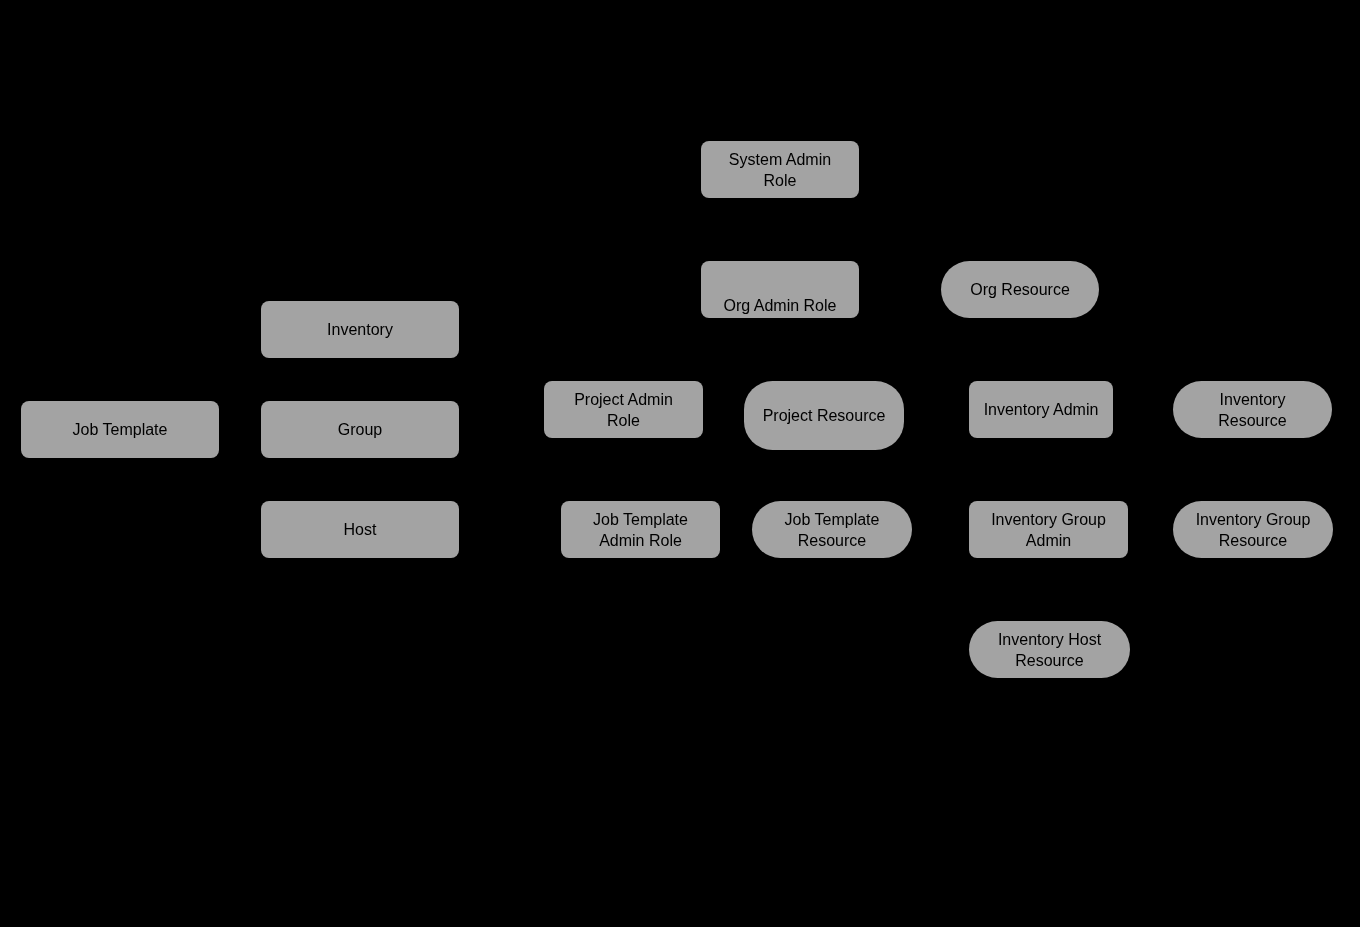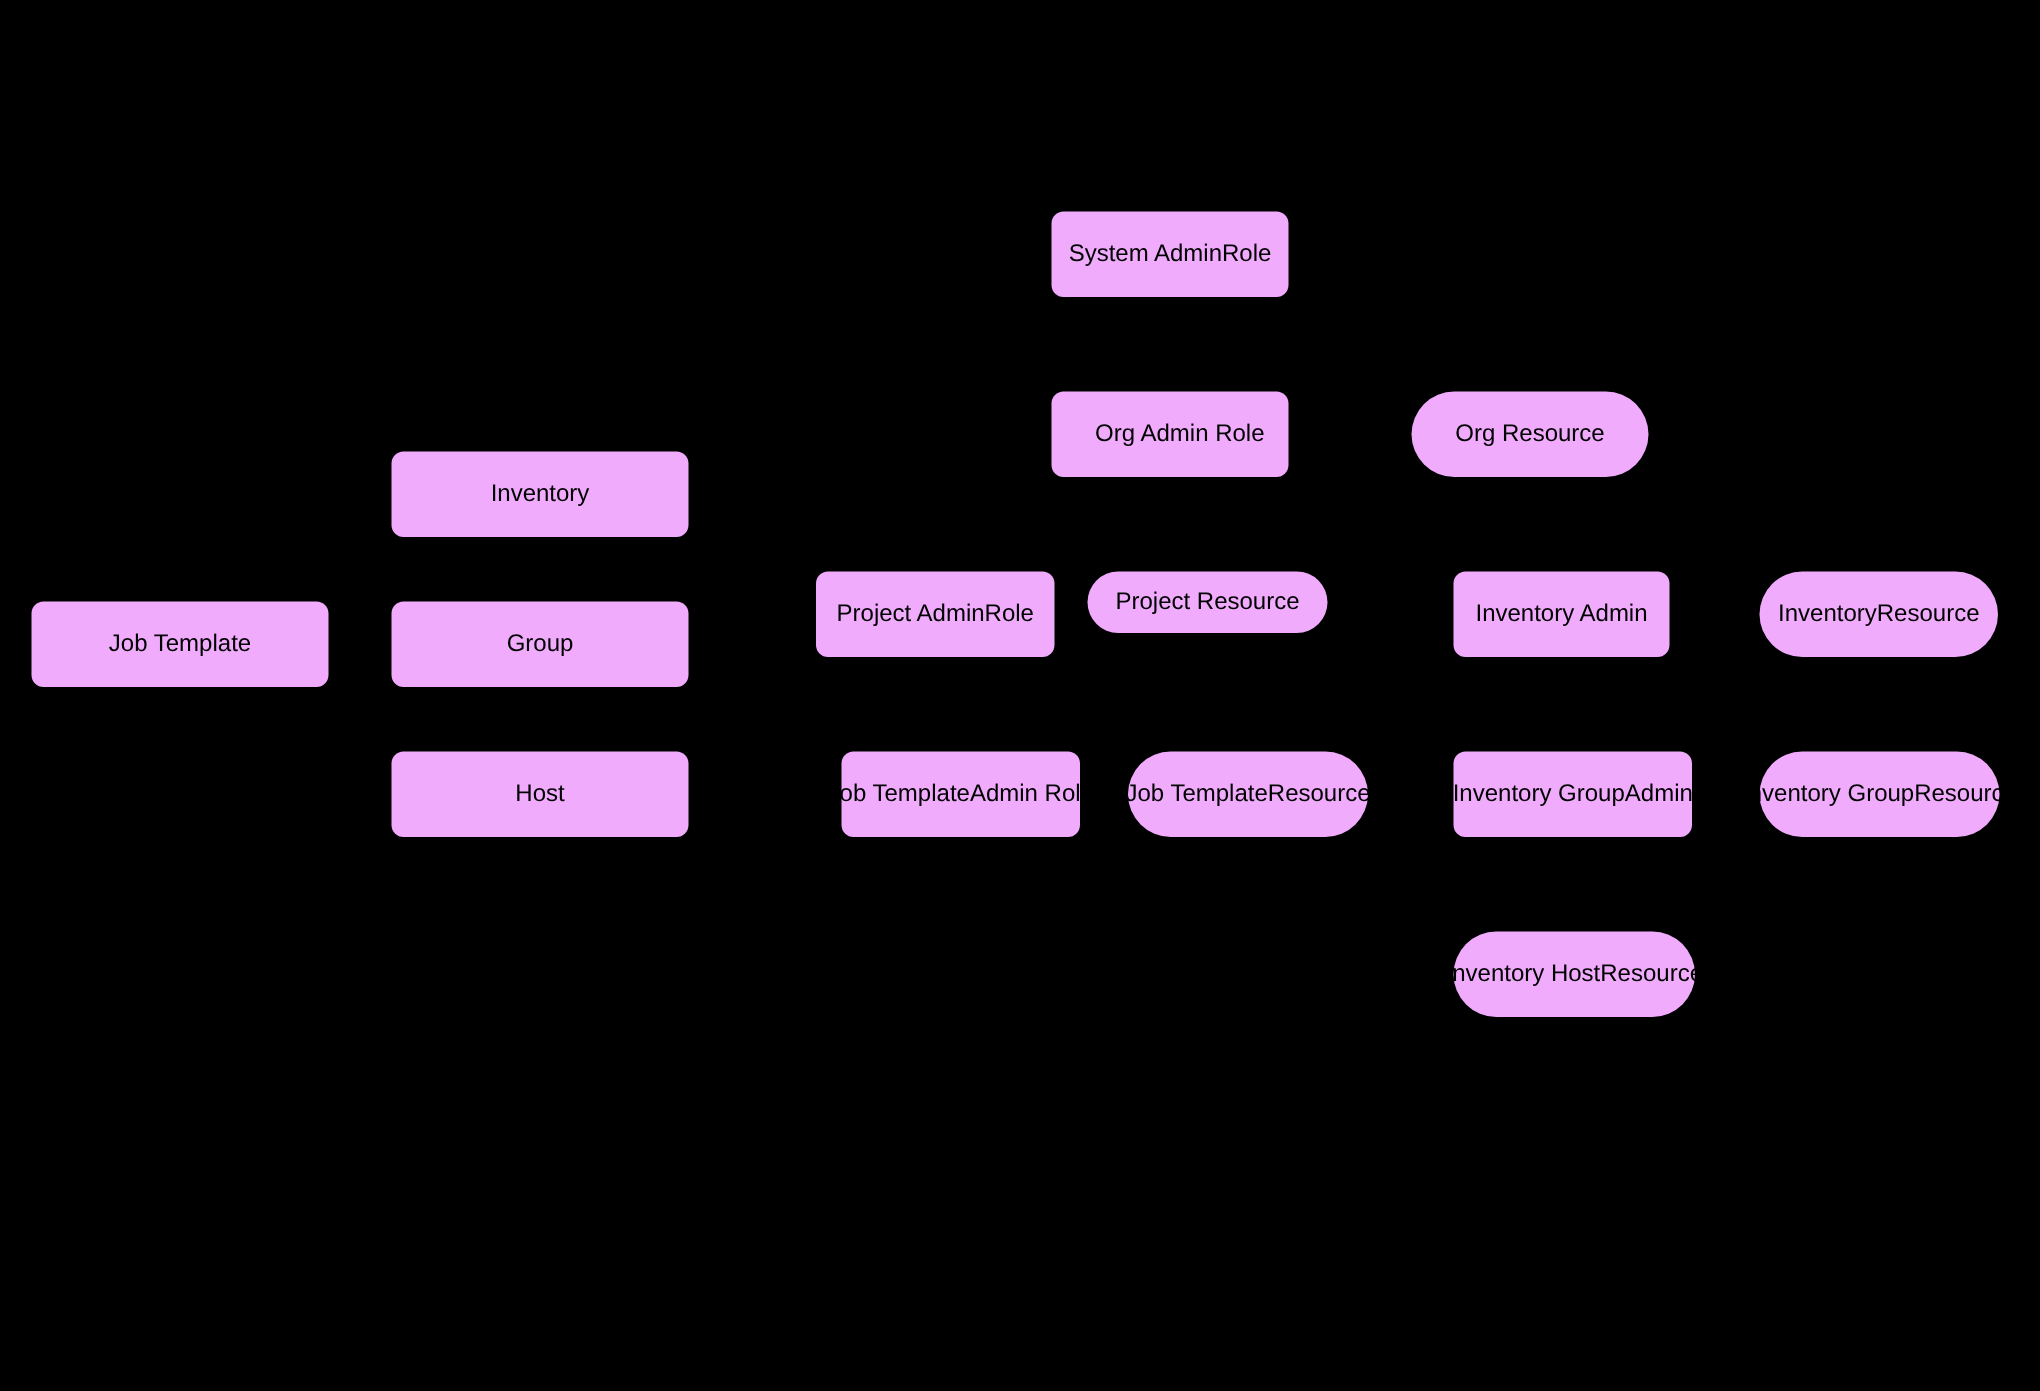--- a/index.html
+++ b/index.html
@@ -10,31 +10,31 @@
   #canvas {
     position: relative;
     width: 1360px;
     height: 927px;
     background: #000000;
     overflow: hidden;
     font-family: "Liberation Sans", sans-serif;
   }
   .node {
     position: absolute;
-    background: #f0abfc;
+    background: #a3a3a3;
     color: #000000;
     display: flex;
-    flex-direction: row;
+    flex-direction: column;
     align-items: center;
     justify-content: center;
     text-align: center;
     font-size: 16px;
     line-height: 21px;
     box-sizing: border-box;
-    padding: 2px 16px;
+    padding: 2px 4px;
   }
   .node.rect { border-radius: 8px; }
   .node.pill { border-radius: 28.5px; }
   .node .line { white-space: nowrap; }
 </style>
 </head>
 <body>
 
 <div id="canvas">
     <div class="node rect" style="left: 261px; top: 301px; width: 198px; height: 57px;">
@@ -56,21 +56,21 @@
     <div class="node rect" style="left: 701px; top: 261px; width: 158px; height: 57px; justify-content: flex-end;">
       <div class="line">Org Admin Role</div>
     </div>
     <div class="node pill" style="left: 941px; top: 261px; width: 158px; height: 57px;">
       <div class="line">Org Resource</div>
     </div>
     <div class="node rect" style="left: 544px; top: 381px; width: 159px; height: 57px;">
       <div class="line">Project Admin</div>
       <div class="line">Role</div>
     </div>
-    <div class="node pill" style="left: 725px; top: 381px; width: 160px; height: 41px;">
+    <div class="node pill" style="left: 744px; top: 381px; width: 160px; height: 69px;">
       <div class="line">Project Resource</div>
     </div>
     <div class="node rect" style="left: 969px; top: 381px; width: 144px; height: 57px;">
       <div class="line">Inventory Admin</div>
     </div>
     <div class="node pill" style="left: 1173px; top: 381px; width: 159px; height: 57px;">
       <div class="line">Inventory</div>
       <div class="line">Resource</div>
     </div>
     <div class="node rect" style="left: 561px; top: 501px; width: 159px; height: 57px;">

